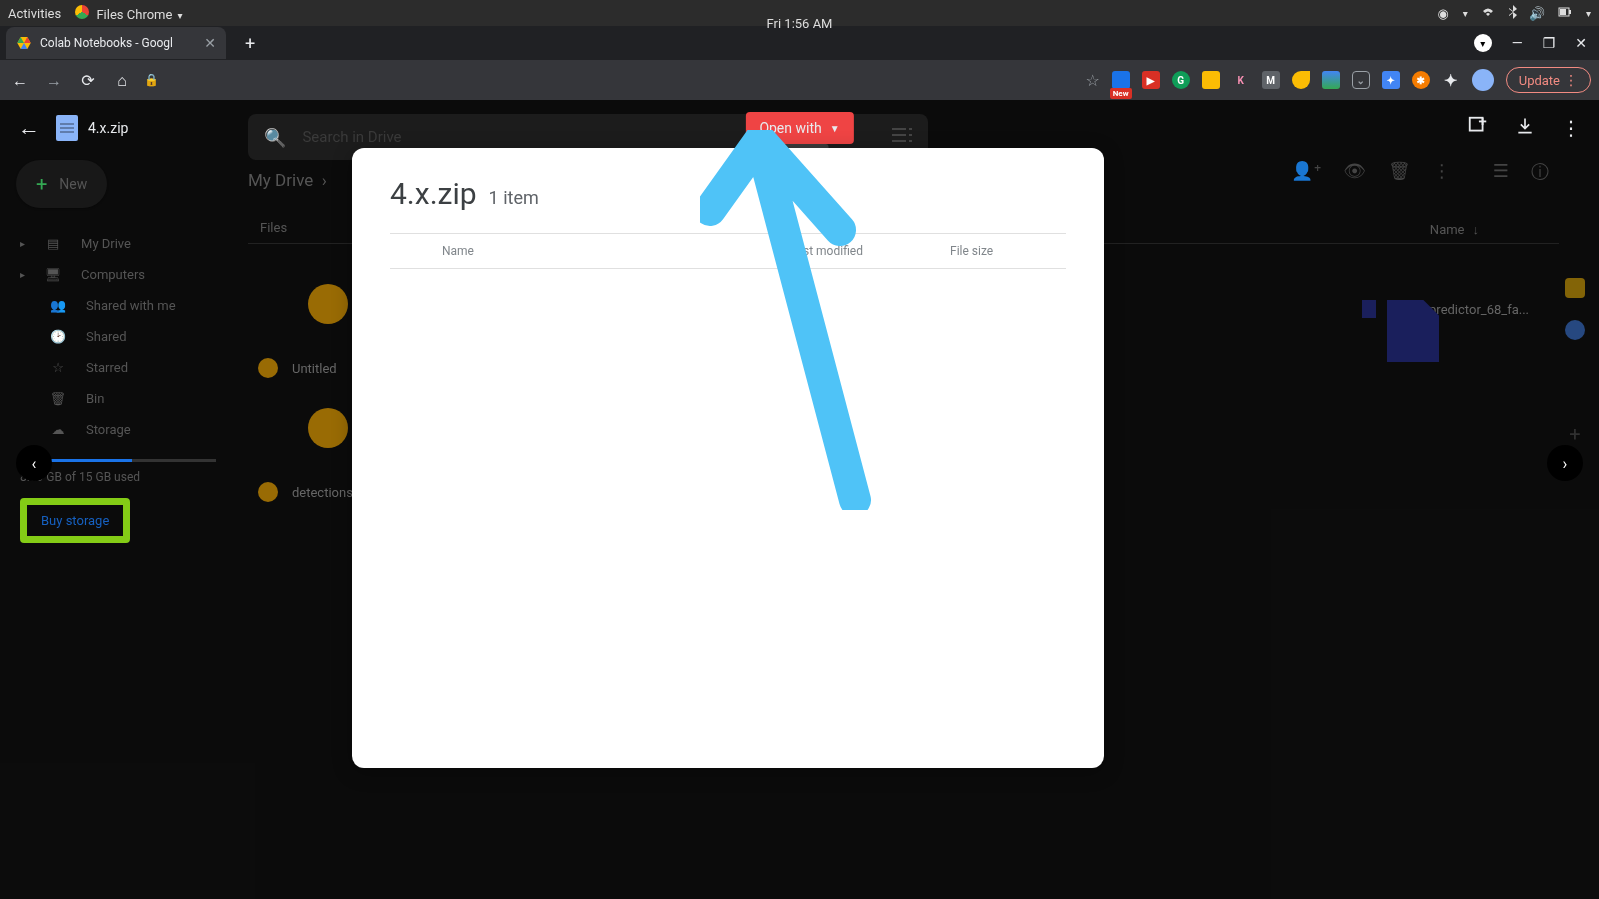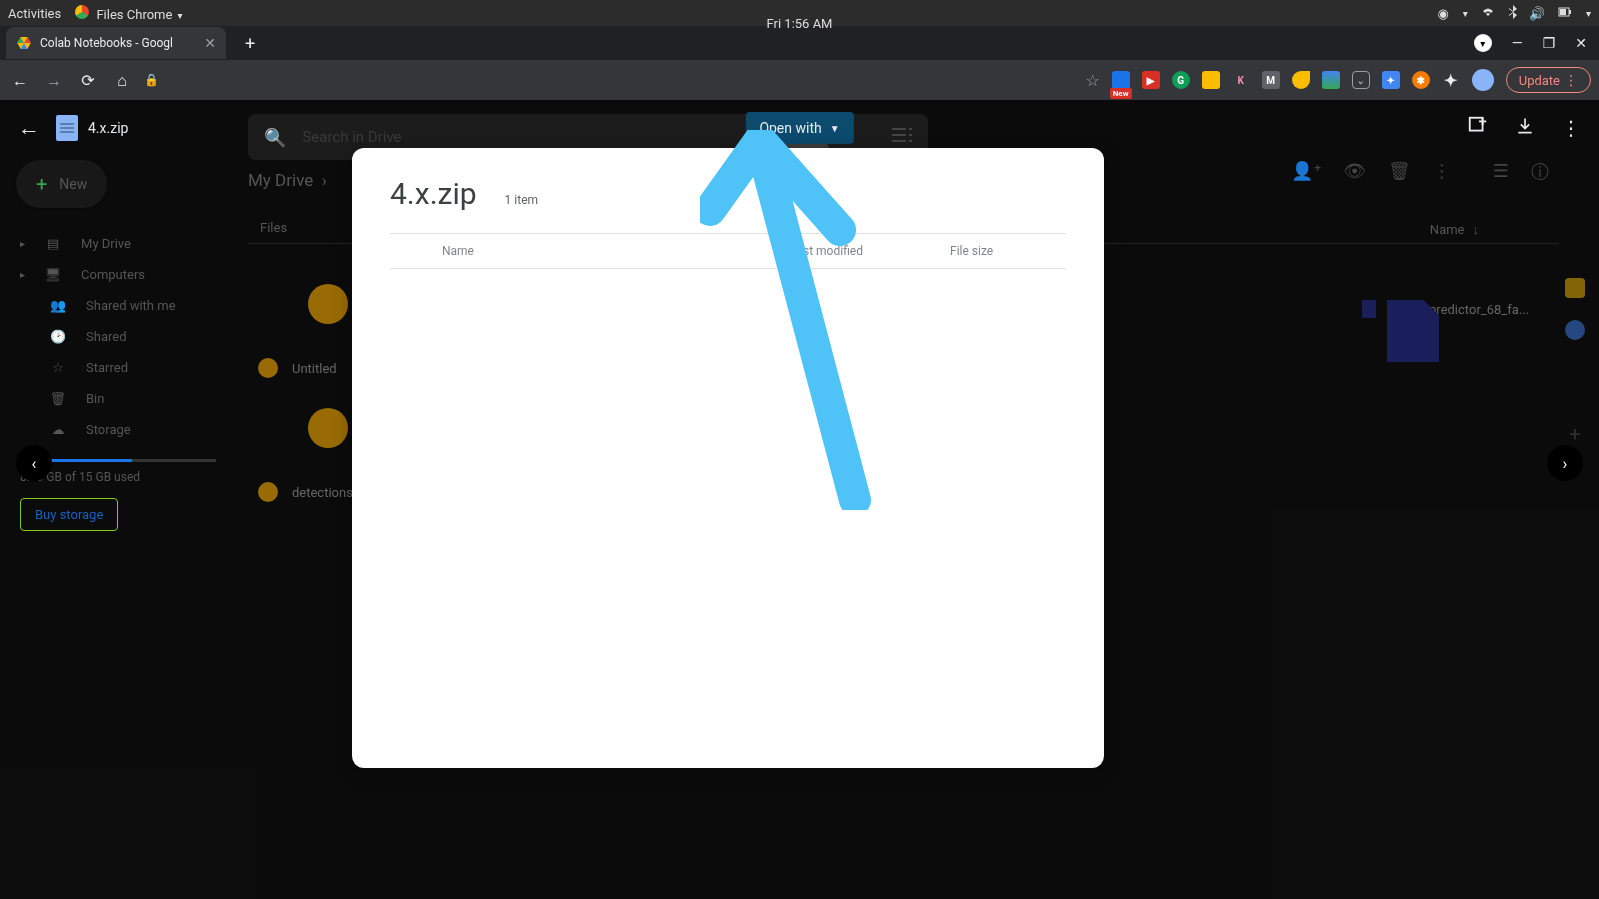--- a/index.html
+++ b/index.html
@@ -41,48 +41,48 @@
 .drive-search .sicon { color: #444; font-size: 18px; }
 .drive-search .stext { color: #3a3a3a; font-size: 15px; }
 .drive-sidebar { position: absolute; top: 60px; left: 8px; width: 220px; color: #444; }
 .new-btn { background: #181818; border-radius: 24px; padding: 12px 20px; display: inline-flex; align-items: center; gap: 12px; color: #555; font-size: 14px; box-shadow: 0 1px 2px rgba(0,0,0,0.3); margin-bottom: 20px; margin-left: 8px; }
 .new-btn .plus { font-size: 20px; color: #34a853; }
 .side-item { display: flex; align-items: center; gap: 18px; padding: 8px 12px; font-size: 13px; color: #555; }
 .side-item .sicon2 { width: 20px; text-align: center; }
 .storage-bar { margin: 14px 12px 8px; height: 3px; background: #333; position: relative; }
 .storage-bar::before { content: ''; position: absolute; top: 0; left: 0; width: 57%; height: 3px; background: #1a73e8; }
 .storage-text { padding: 0 12px; font-size: 12px; color: #555; }
-.buy-btn { margin: 14px 12px; padding: 8px 14px; border: 1px solid #84cc16; border-radius: 4px; color: #1660c0; font-size: 13px; display: inline-block; }
+.buy-btn { margin: 14px 12px; padding: 8px 14px; border: 7px solid #84cc16; border-radius: 4px; color: #1660c0; font-size: 13px; display: inline-block; }
 
 .drive-main { position: absolute; top: 60px; left: 248px; right: 40px; }
 .breadcrumb { font-size: 17px; color: #555; padding: 10px 0; }
 .bg-toolbar { position: absolute; top: 60px; right: 50px; display: flex; gap: 22px; color: #444; font-size: 18px; }
 .bg-header-row { display: flex; padding: 20px 12px 8px; font-size: 13px; color: #555; border-bottom: 1px solid #222; }
 .bg-files { padding-top: 20px; }
 .bg-file { display: flex; align-items: center; gap: 14px; padding: 10px; color: #666; font-size: 13px; }
 .colab-icon { width: 20px; height: 20px; border-radius: 50%; background: #f9ab00; opacity: 0.6; }
 .right-file { position: absolute; top: 200px; right: 70px; display: flex; align-items: center; gap: 12px; color: #666; font-size: 13px; }
 
 
 .preview-bar { position: absolute; top: 100px; left: 0; right: 0; height: 56px; display: flex; align-items: center; padding: 0 18px; gap: 16px; color: #e8eaed; z-index: 5; }
 .back-arrow { font-size: 22px; cursor: pointer; }
 .file-chip { display: flex; align-items: center; gap: 10px; }
 .file-chip-icon { width: 22px; height: 26px; background: #8ab4f8; border-radius: 2px; position: relative; }
 .file-chip-icon::after { content: ''; position: absolute; top: 8px; left: 4px; right: 4px; height: 2px; background: rgba(0,0,0,0.3); box-shadow: 0 4px 0 rgba(0,0,0,0.3), 0 8px 0 rgba(0,0,0,0.3); }
 .file-chip-name { font-size: 14px; }
-.open-with { position: absolute; left: 50%; transform: translateX(-50%); background: #0c4a6e; border-radius: 4px; padding: 8px 14px; font-size: 14px; display: flex; align-items: center; gap: 8px; cursor: pointer; }
+.open-with { position: absolute; left: 50%; transform: translateX(-50%); background: #ef4444; border-radius: 4px; padding: 8px 14px; font-size: 14px; display: flex; align-items: center; gap: 8px; cursor: pointer; }
 .open-with .caret { font-size: 10px; }
 .tooltip { position: absolute; top: 144px; left: 50%; transform: translateX(-50%); background: #3c3c3c; color: #ddd; font-size: 11px; padding: 4px 8px; border-radius: 3px; z-index: 6; }
 .preview-actions { margin-left: auto; display: flex; align-items: center; gap: 26px; font-size: 20px; }
 .preview-actions span { cursor: pointer; }
 
 
 .modal { position: absolute; top: 148px; left: 352px; width: 752px; height: 620px; background: #fff; border-radius: 12px; z-index: 10; padding: 28px 38px; box-shadow: 0 4px 20px rgba(0,0,0,0.3); }
 .modal-title { font-size: 30px; color: #3c4043; font-weight: 400; display: inline-block; }
-.modal-count { font-size: 12px; color: #5f6368; margin-left: 24px; }
+.modal-count { font-size: 18px; color: #5f6368; margin-left: 8px; }
 .table-header { display: flex; margin-top: 22px; padding: 10px 6px; border-top: 1px solid #e0e0e0; border-bottom: 1px solid #e0e0e0; font-size: 12px; color: #80868b; }
 .col-icon { width: 46px; }
 .col-name { flex: 1; }
 .col-mod { width: 160px; }
 .col-size { width: 110px; }
 .table-row { display: flex; align-items: center; padding: 12px 6px; border-bottom: 1px solid #eee; font-size: 14px; color: #3c4043; }
 .folder-icon { width: 20px; height: 16px; background: #9aa0a6; border-radius: 2px; position: relative; }
 .folder-icon::before { content: ''; position: absolute; top: -3px; left: 0; width: 8px; height: 3px; background: #9aa0a6; border-radius: 1px 1px 0 0; }
 
 

